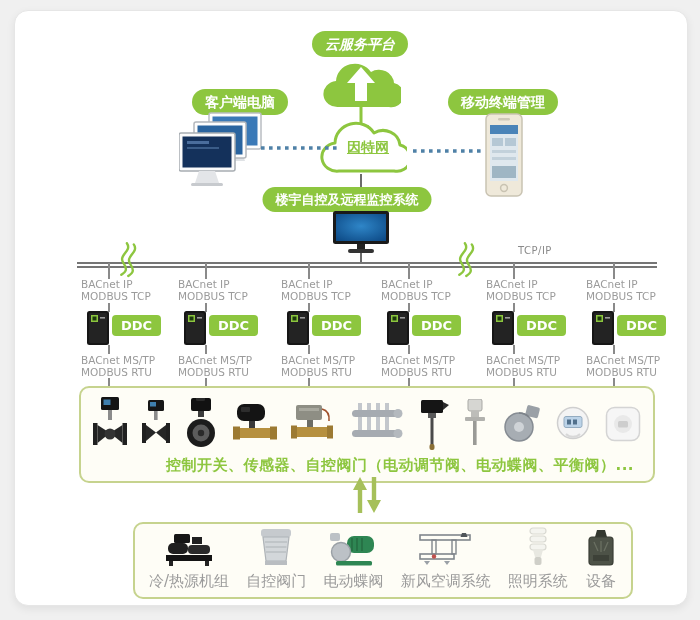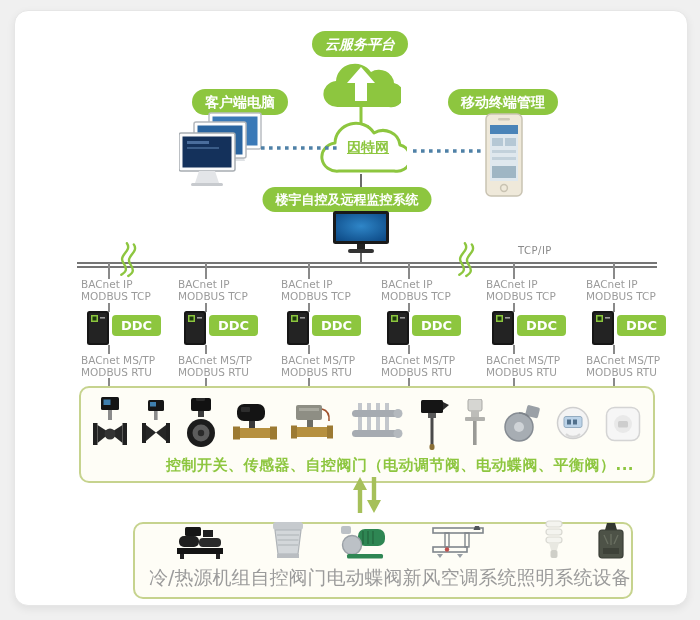--- a/index.html
+++ b/index.html
@@ -26,21 +26,21 @@
   .gbox { position:absolute; border:2px solid #c6d38e; border-radius:10px; background:#fefdf6;text-decoration:underline; }
   #field-box { left:64px; top:375px; width:576px; height:97px; }
   #sys-box { left:118px; top:511px; width:500px; height:77px; }
   #field-icons { position:absolute; left:12px; right:12px; top:6px; height:60px;
                  display:flex; justify-content:space-between; align-items:center; }
   #field-caption { position:absolute; left:0; right:0; top:68px; text-align:center; padding-left:66px;
                    color:#8dc63f; font-weight:bold; font-size:15px; letter-spacing:.5px; white-space:nowrap; }
   #sys-items { position:absolute; left:14px; right:14px; top:6px; bottom:6px;
                display:flex; justify-content:space-between; align-items:flex-end; }
   .sys-item { display:flex; flex-direction:column; align-items:center; gap:5px; }
-  .sys-label { font-size:19px; color:#9b9b9b; white-space:nowrap; }
+  .sys-label { font-size:15px; color:#9b9b9b; white-space:nowrap; }
   #internet-cloud-text { position:absolute; left:318px; top:136px; width:88px; text-align:center;
                          color:#8dc63f; font-weight:bold; font-size:14px; }
   #tcpip { position:absolute; left:503px; top:234px; font-size:10px; color:#8a8a8a; letter-spacing:.5px; }
 </style>
 </head>
 <body>
 
 <div id="card">
 
   <div class="pill" style="left:345px; top:20px;font-style:italic;">云服务平台</div>

